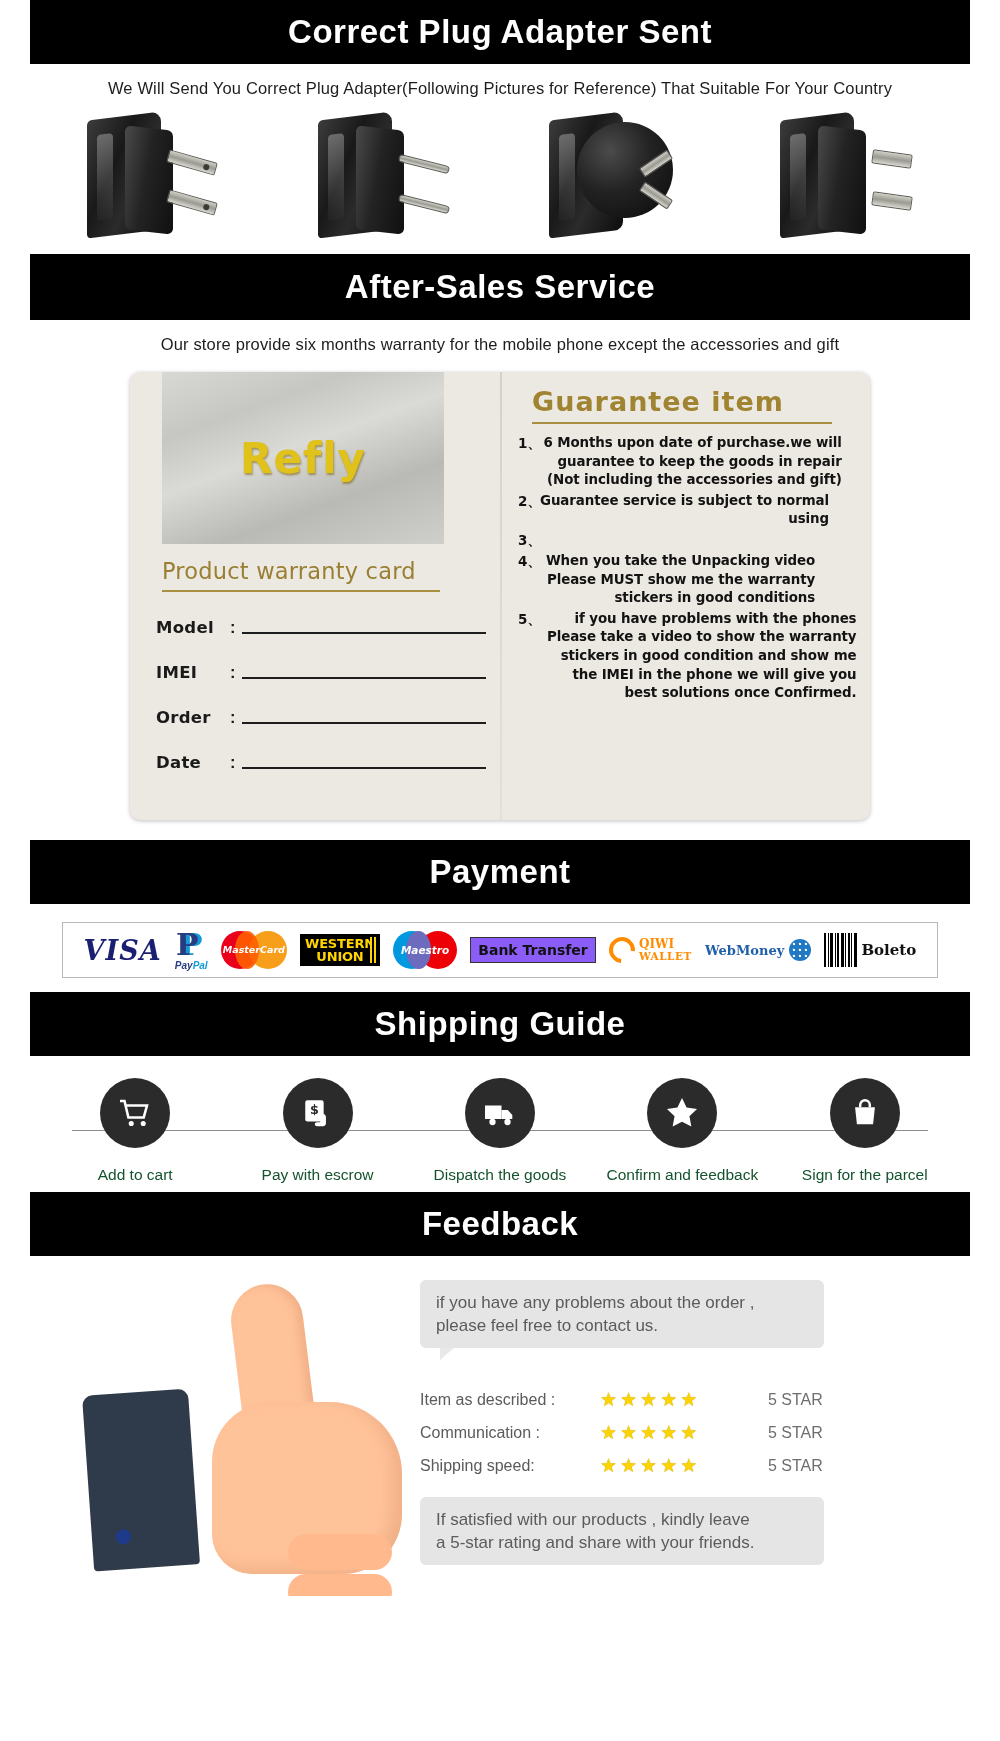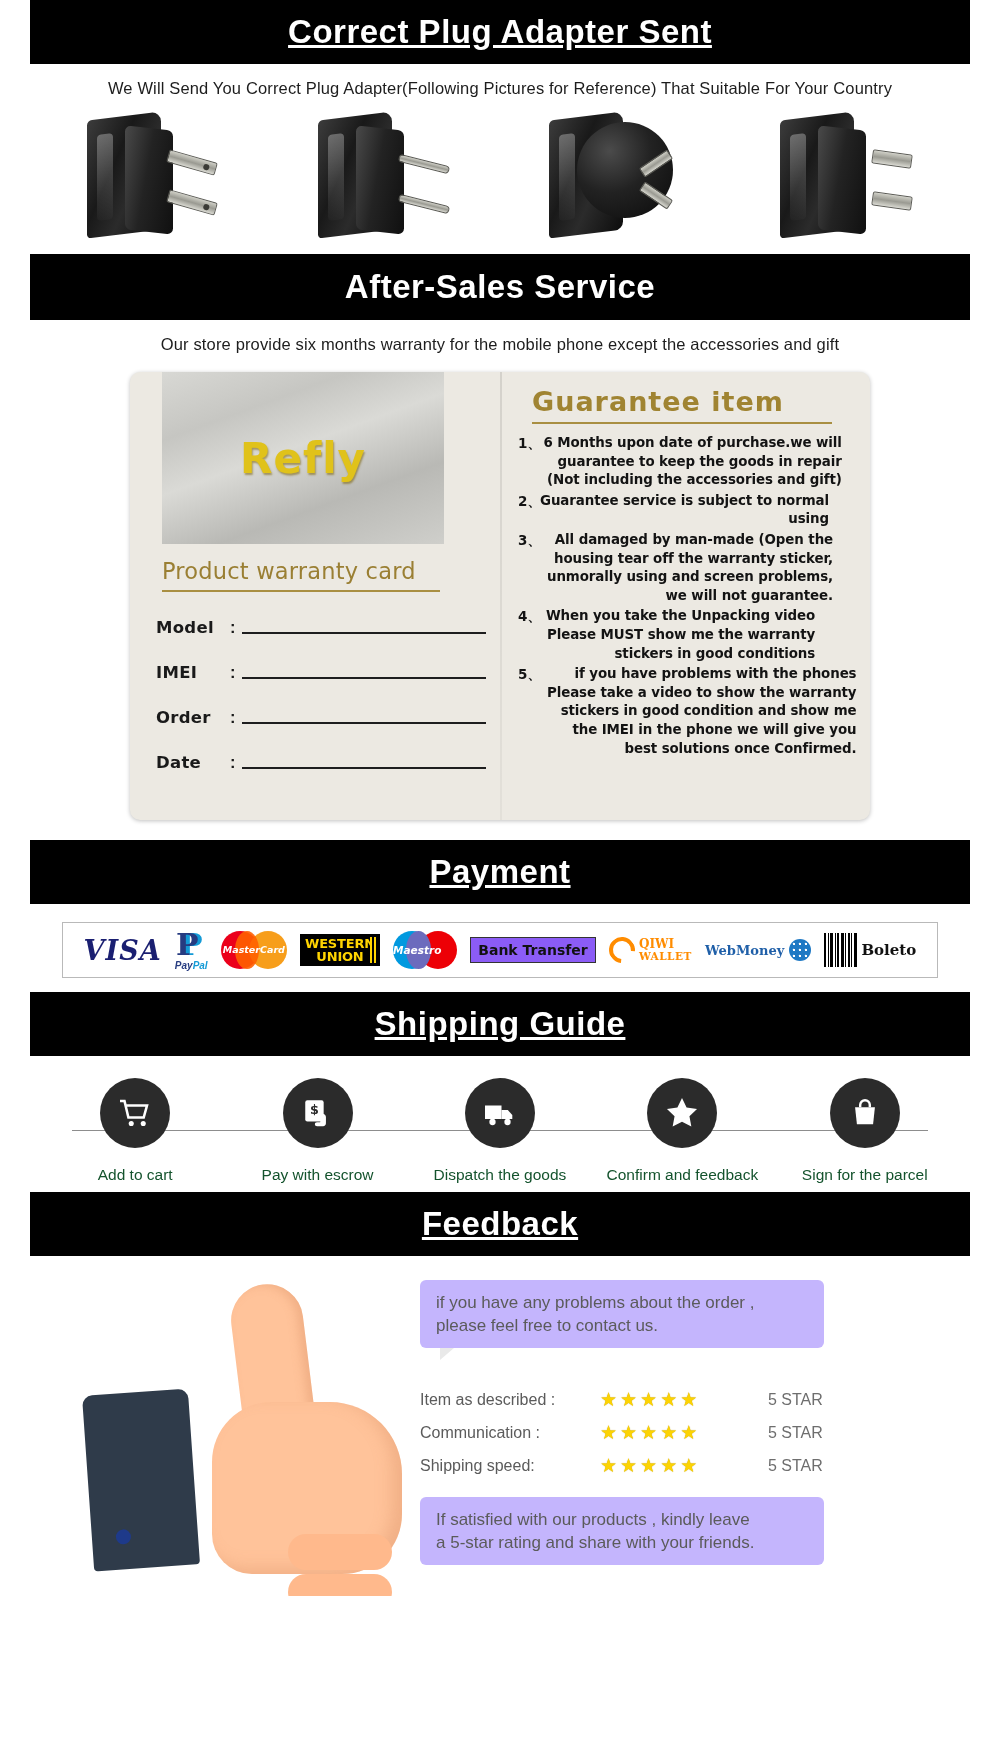--- a/index.html
+++ b/index.html
@@ -15,21 +15,21 @@
   .banner {
     background: #000000;
     color: #ffffff;
     text-align: center;
     font-weight: bold;
     letter-spacing: 0.5px;
     display: flex;
     align-items: center;
     justify-content: center;
   }
-  .banner-wide   { width: 940px; margin: 0 auto; height: 64px; font-size: 33px; text-decoration: underline; }
+  .banner-wide   { width: 940px; margin: 0 auto; height: 64px; font-size: 33px; }
   .banner-sub    { width: 940px; margin: 0 auto; height: 66px; font-size: 33px; }
 
   .subtitle {
     text-align: center;
     font-size: 16.5px;
     color: #1d1d1d;
     padding: 15px 0 6px 0;
     letter-spacing: 0.15px;
   }
 
@@ -191,21 +191,21 @@
     background:#000; color:#ffd400; font-weight:bold; font-size:13px;
     padding: 3px 5px; line-height: 13px; text-align:center;
     font-family:"DejaVu Sans", sans-serif; position:relative; letter-spacing:-.2px;
   }
   .wu::after{ content:""; position:absolute; right:3px; top:3px; bottom:3px; width:7px;
     background:repeating-linear-gradient(90deg,#ffd400 0 2px,#000 2px 4px); }
   .maestro { position: relative; width: 64px; height: 38px; }
   .mo-blue { position:absolute; left:0; top:0; width:38px; height:38px; border-radius:50%; background:#0099df; }
   .mo-red  { position:absolute; right:0; top:0; width:38px; height:38px; border-radius:50%; background:#ed0006; }
   .mo-mid  { position:absolute; left:13px; top:0; width:25px; height:38px; background:#6c6bbd; border-radius:50%/50%; }
-  .mo-label{ position:absolute; left:0; right:0; top:13px; z-index:3;
+  .mo-label{ position:absolute; left:0; right:0; top:13px; text-align:center; z-index:3;
     font-size:10.5px; font-weight:bold; font-style:italic; color:#fff; font-family:"DejaVu Sans",sans-serif;}
   .bank {
     border:1px solid #333; background:#8b5cf6; color:#111;
     font-weight:bold; font-size:14px; padding:4px 7px;
     font-family:"DejaVu Sans", sans-serif;
   }
   .qiwi { display:flex; align-items:center; gap:4px; }
   .qiwi-q {
     width:26px; height:26px; border:4px solid #ff8c00; border-radius:50%;
     border-bottom-color:transparent; transform: rotate(-40deg);
@@ -257,21 +257,21 @@
   .thumb-fist {
     position:absolute; left:42px; top:118px; width:190px; height:172px;
     background:#ffc39a; border-radius: 60px 72px 60px 40px;
     box-shadow: inset -10px -6px 16px rgba(214,140,96,.35);
   }
   .knuckle { position:absolute; right:10px; background:#ffb98c; border-radius:22px; height:36px; width:104px; }
   .k1 { top:132px; } .k2 { top:172px; } .k3 { top:212px; } .k4 { top:250px; width:92px; }
 
   .fb-right { flex:1; padding-right: 24px; }
   .bubble {
-    background: #c4b5fd; color:#5b5b5b;
+    background: #e5e5e5; color:#5b5b5b;
     font-size: 17px; line-height: 23px;
     padding: 11px 16px; border-radius: 6px;
     position: relative; max-width: 404px;
   }
   .bubble.tail::after{
     content:""; position:absolute; left:20px; bottom:-12px;
     border-width: 12px 14px 0 0; border-style: solid;
     border-color: #e9e9e9 transparent transparent transparent;
   }
   .ratings { margin: 42px 0 0 0; }
@@ -377,26 +377,20 @@
           </li>
           <li class="g-item">
             <span class="g-num">2、</span>
             <span class="g-text">
               <span>Guarantee service is subject to normal</span>
               <span class="ind">using</span>
             </span>
           </li>
           <li class="g-item">
             <span class="g-num">3、</span>
-            <span class="g-text">
-              <span>All damaged by man-made (Open the</span>
-              <span class="ind">housing tear off the warranty sticker,</span>
-              <span class="ind">unmorally using and screen problems,</span>
-              <span class="ind">we will not guarantee.</span>
-            </span>
           </li>
           <li class="g-item">
             <span class="g-num">4、</span>
             <span class="g-text">
               <span>When you take the Unpacking video</span>
               <span class="ind">Please MUST show me the warranty</span>
               <span class="ind">stickers in good conditions</span>
             </span>
           </li>
           <li class="g-item">

